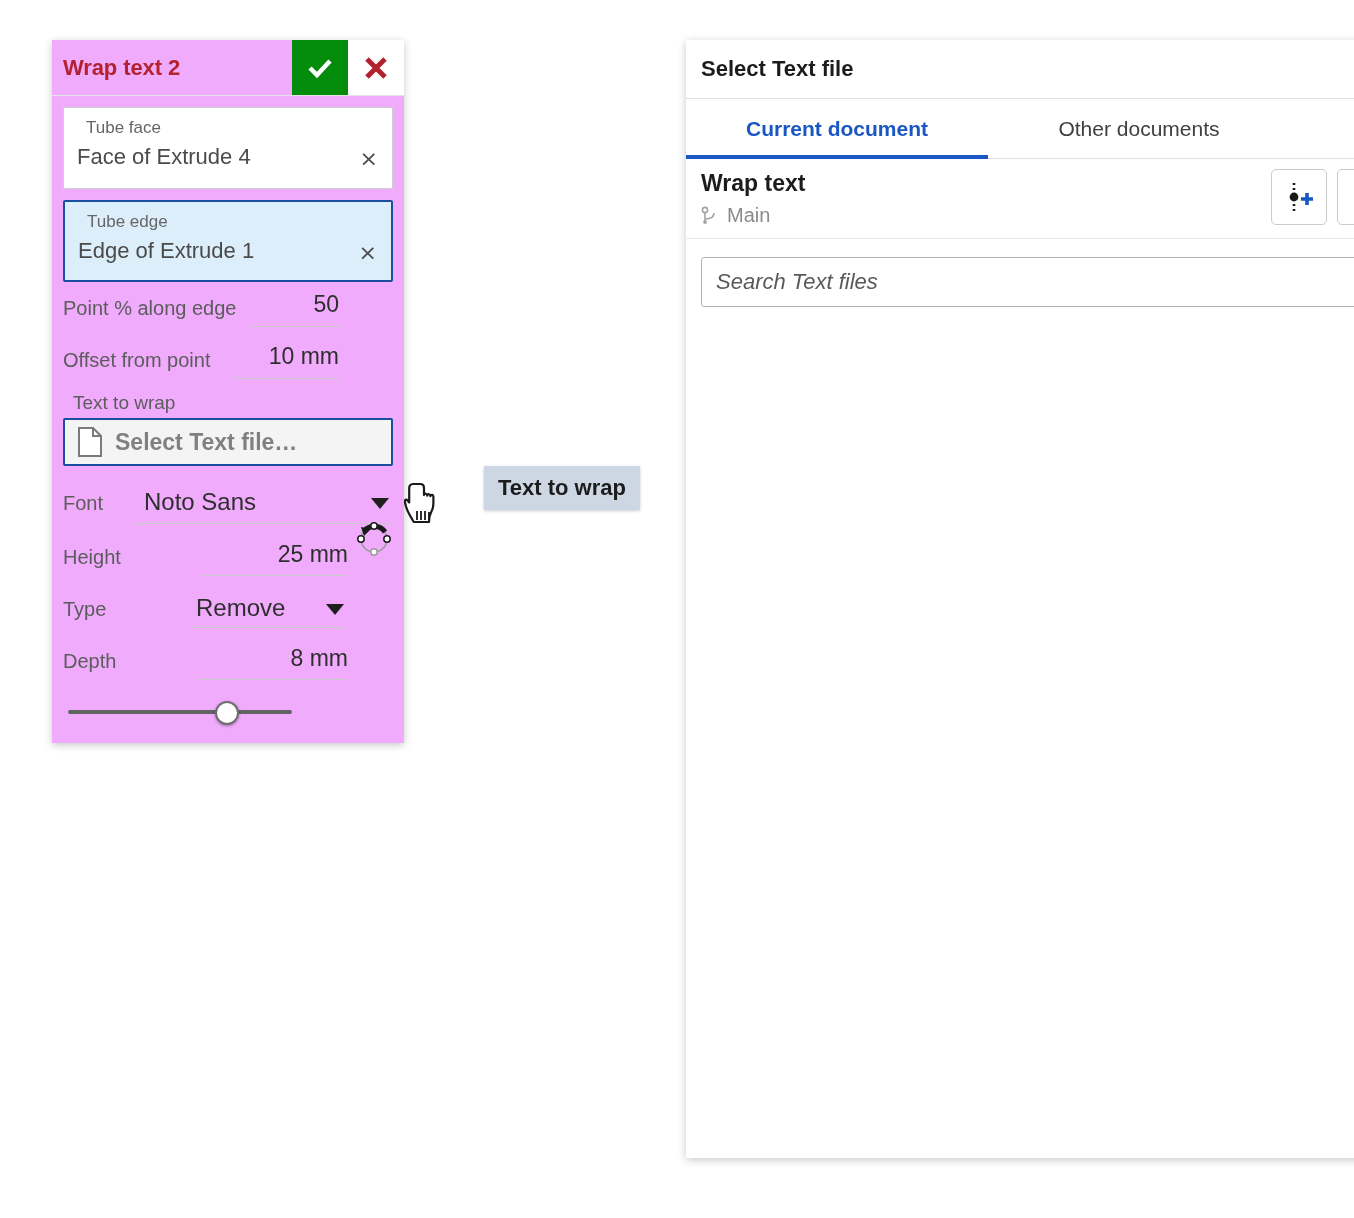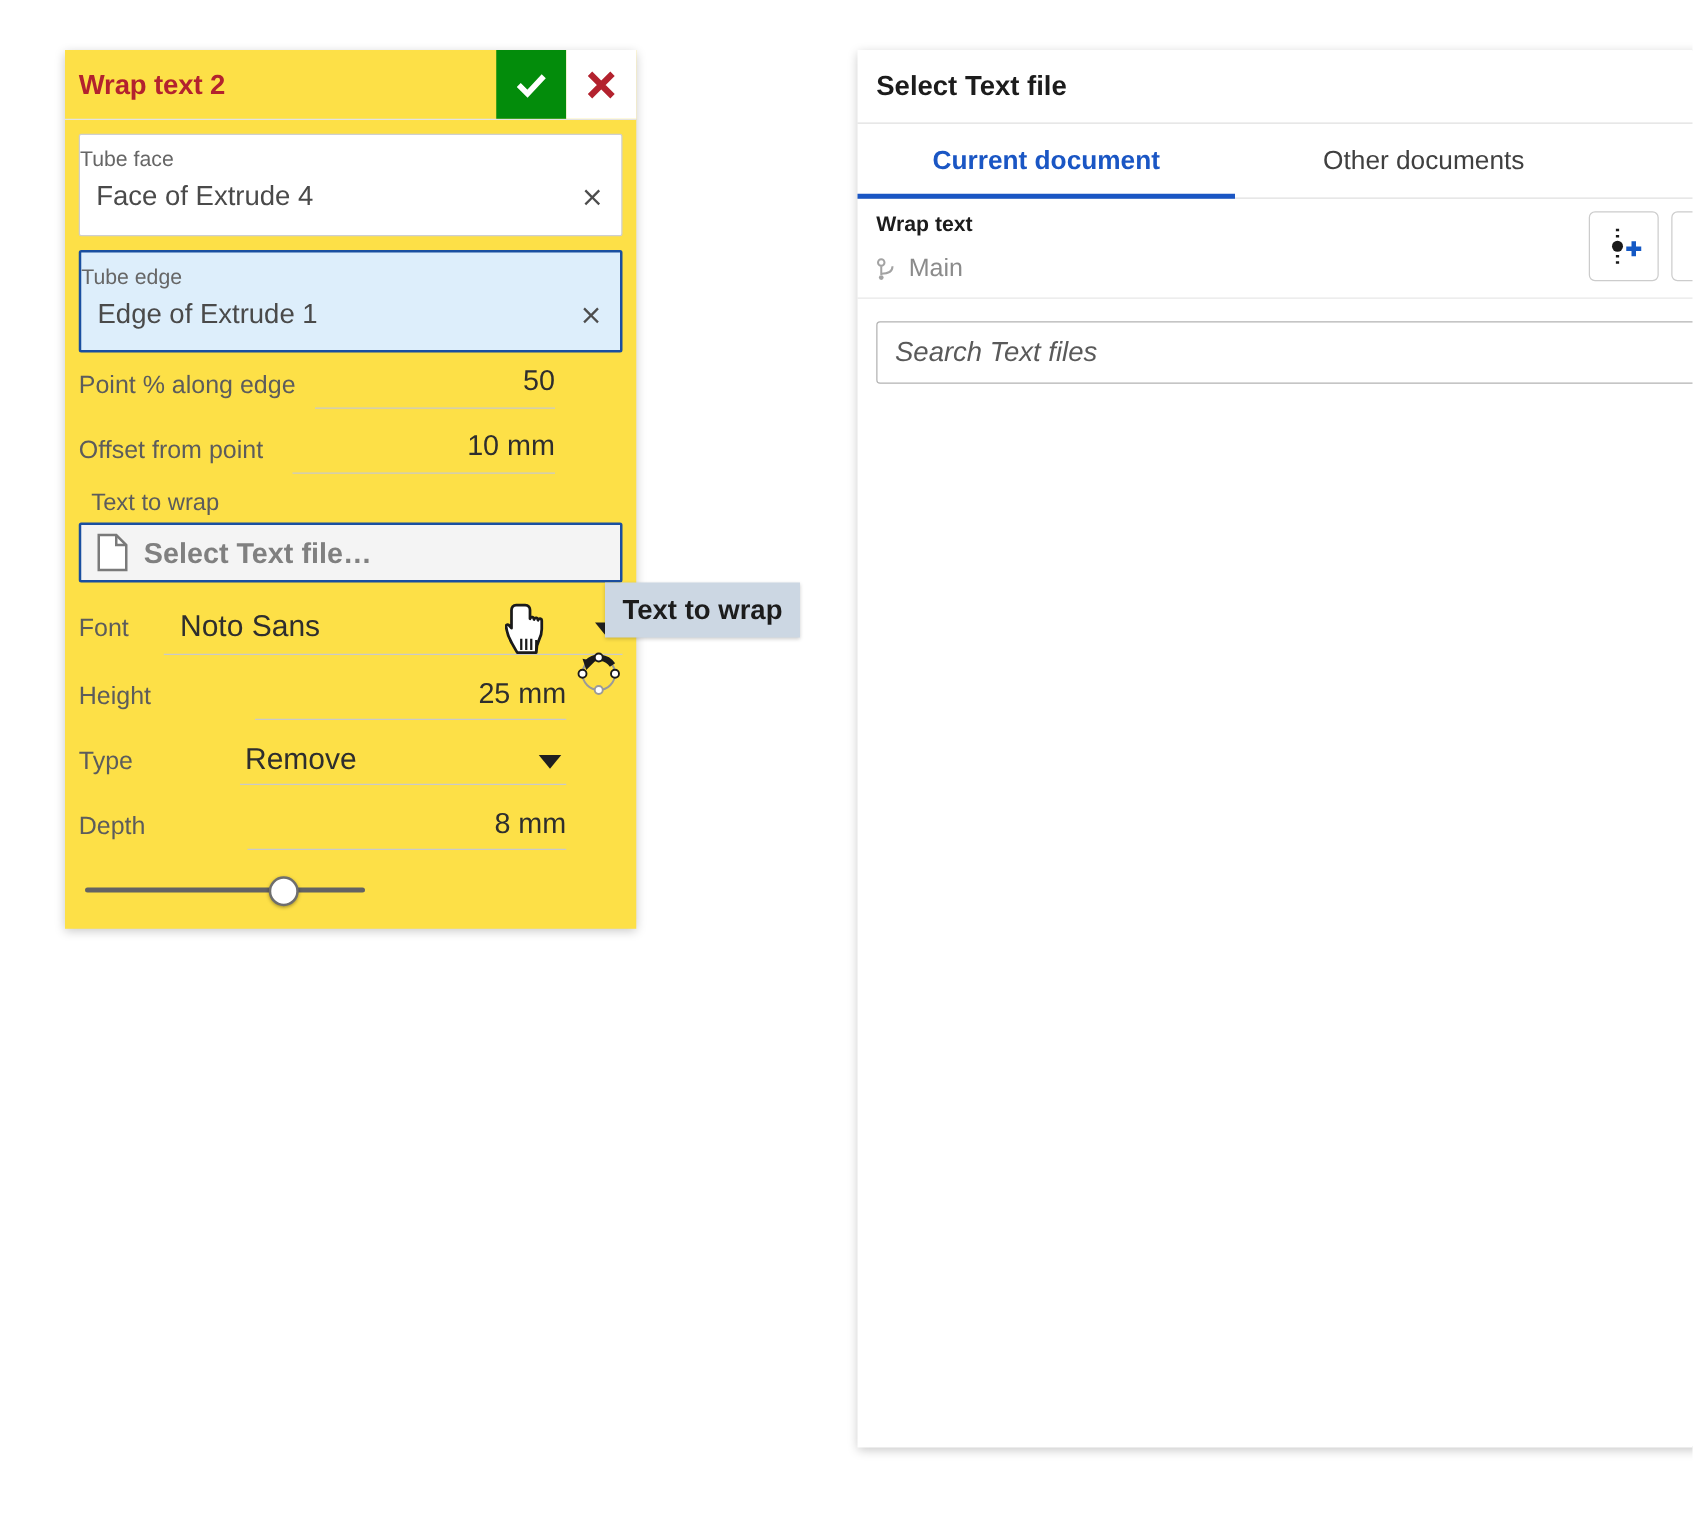--- a/index.html
+++ b/index.html
@@ -14,22 +14,22 @@
     font-family: "Liberation Sans", sans-serif;
     -webkit-font-smoothing: antialiased;
     overflow: hidden;
   }
 
   
   #left-panel {
     position: absolute;
     left: 52px;
     top: 40px;
-    width: 457px;
-    background: #fde047;
+    width: 352px;
+    background: #f0abfc;
     box-shadow: 0 2px 8px rgba(0,0,0,0.22);
     box-sizing: border-box;
   }
   #left-titlebar {
     height: 56px;
     display: flex;
     align-items: stretch;
     border-bottom: 1px solid #e3e3e3;
     box-sizing: border-box;
   }
@@ -63,21 +63,21 @@
     position: relative;
     height: 82px;
     box-sizing: border-box;
   }
   .selector-box.active {
     border: 2px solid #1a4fa0;
     background: #ddeefb;
   }
   .selector-label {
     position: absolute;
-    left: 0;
+    left: 22px;
     top: 10px;
     font-size: 17px;
     color: #666666;
   }
   .selector-value {
     position: absolute;
     left: 13px;
     top: 36px;
     font-size: 22px;
     color: #4a4a4a;
@@ -317,21 +317,21 @@
   #doc-header {
     height: 80px;
     position: relative;
     border-bottom: 1px solid #e8e8e8;
     box-sizing: border-box;
   }
   #doc-name {
     position: absolute;
     left: 15px;
     top: 11px;
-    font-size: 17px;
+    font-size: 23px;
     font-weight: bold;
     color: #1c1c1c;
   }
   #doc-branch {
     position: absolute;
     left: 15px;
     top: 45px;
     display: flex;
     align-items: center;
     font-size: 20px;

